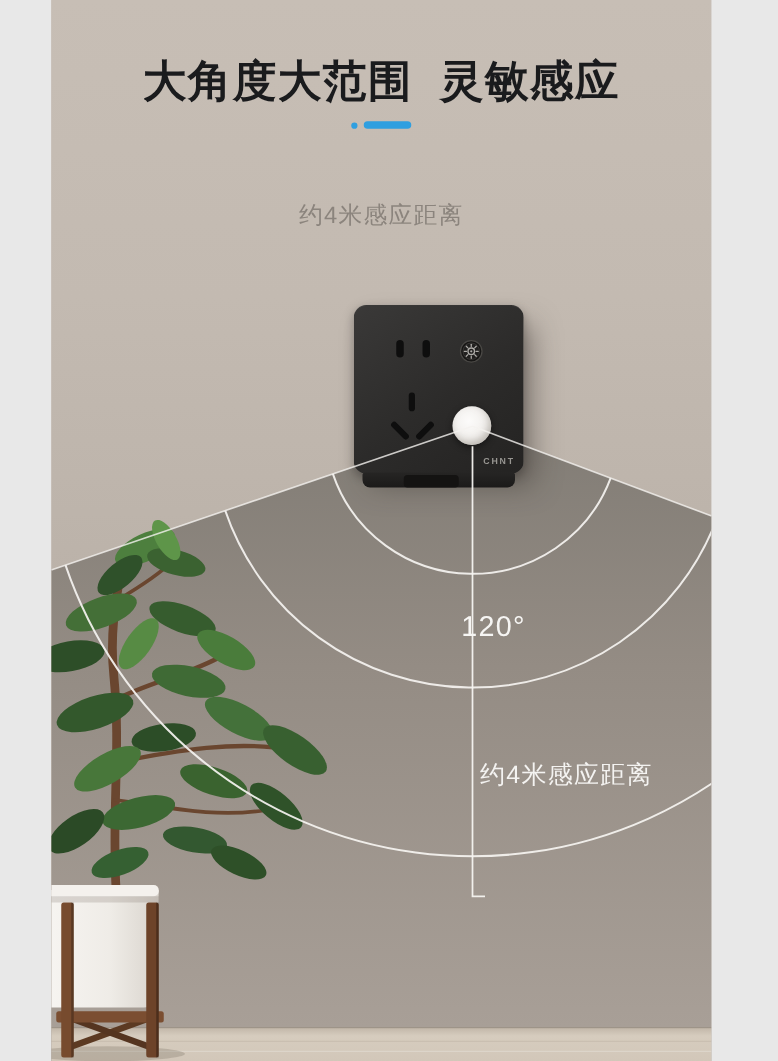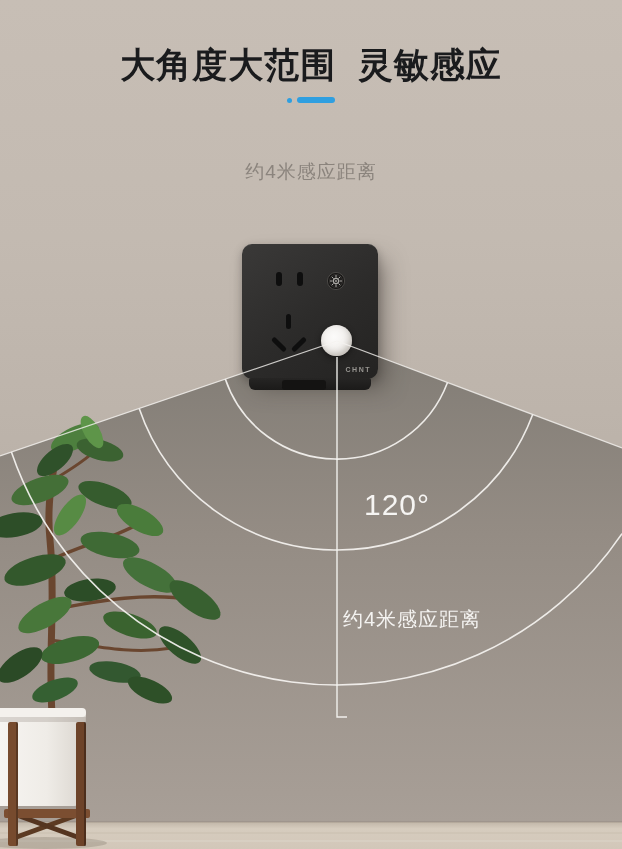--- a/index.html
+++ b/index.html
@@ -1,19 +1,20 @@
 <!DOCTYPE html>
 <html><head>
 <meta charset="utf-8">
 <style>
   html,body{margin:0;padding:0;background:#e8e8e8;}
   .canvas{
-    position:relative;width:622px;height:849px;overflow:hidden;
+    position:relative;width:528px;height:849px;overflow:hidden;
     font-family:"Liberation Sans","DejaVu Sans",sans-serif;
     background:#c4bbb2;
+    margin-left:41px;
   }
   .layer{position:absolute;left:0;top:0;width:622px;height:849px;}
   svg{display:block;}
 
   
   .page-title{
     position:absolute;top:42px;left:0;width:100%;
     text-align:center;font-size:35px;font-weight:700;color:#1a1b1d;
     letter-spacing:1px;white-space:pre;
   }
@@ -60,22 +61,22 @@
     background:linear-gradient(180deg,#262524,#1b1a19);
     border-radius:2px 2px 6px 6px;
   }
   .socket-base-notch{
     position:absolute;left:40px;top:136px;width:44px;height:10px;
     background:#141312;border-radius:3px;
   }
 
   
   .angle-label{
-    position:absolute;left:364px;top:488px;
-    font-size:30px;font-weight:400;color:#f6f5f3;letter-spacing:1px;
+    position:absolute;left:328px;top:488px;
+    font-size:23px;font-weight:400;color:#f6f5f3;letter-spacing:1px;
   }
   .distance-label{
     position:absolute;left:343px;top:606px;
     font-size:20px;font-weight:400;color:#f4f3f1;letter-spacing:1px;
   }
 </style>
 </head>
 <body>
 
 <div class="canvas">

